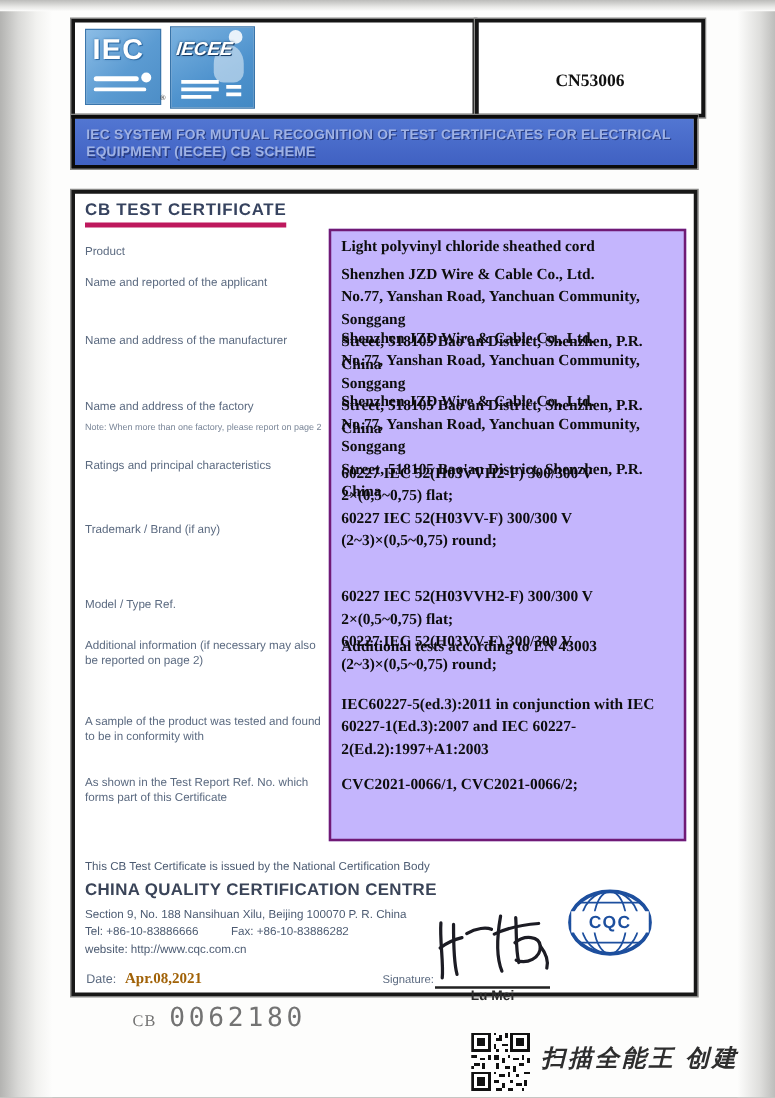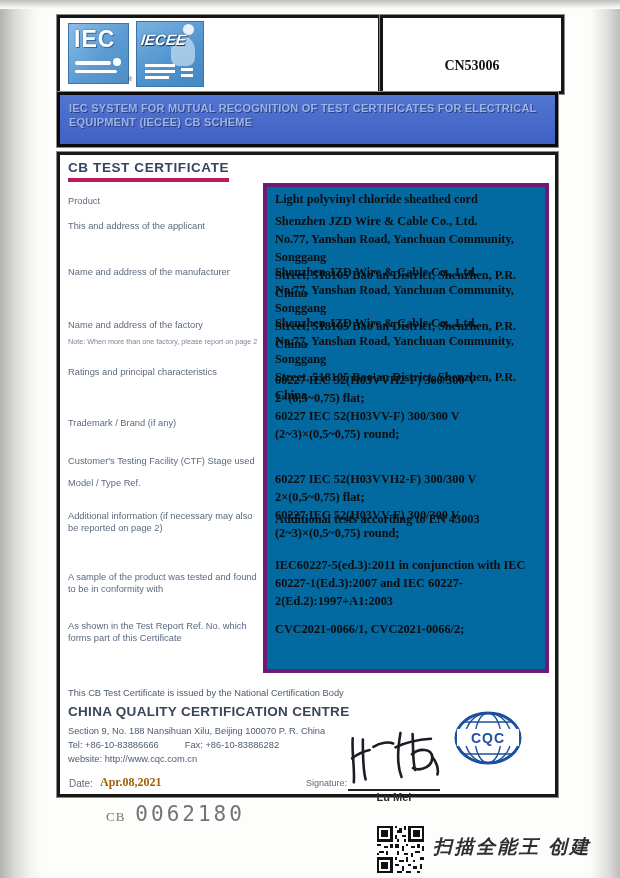--- a/index.html
+++ b/index.html
@@ -41,35 +41,35 @@
   .ref-box{position:absolute;left:380px;top:15px;width:178px;height:73px;background:#fff;
       border:3px solid #151515;box-shadow:0 0 0 1px #8a8a88;}
   .ref-head{position:absolute;left:4px;top:4px;right:4px;height:25px;
       background:linear-gradient(to bottom,#8abdf0 0%,#5a97dd 45%,#3f7ccb 100%);
       color:#f2f6fc;font-size:11px;font-weight:bold;text-align:center;line-height:25px;
       text-shadow:0 1px 1px #2b5d9e;}
   .ref-value{position:absolute;left:0;top:40px;width:100%;text-align:center;
       font-family:"Liberation Serif",serif;font-weight:bold;font-size:14px;color:#111;}
 
   
-  .banner{position:absolute;left:57px;top:92px;width:501px;height:55px;box-sizing:border-box;
+  .banner{position:absolute;left:57px;top:92px;width:501px;height:43px;box-sizing:border-box;
       background:linear-gradient(to bottom,#5276d2 0%,#4061c2 100%);
       border:3px solid #0b0b0b;box-shadow:0 0 0 1px #8a8a88;}
   .banner-text{position:absolute;left:9px;top:6px;width:470px;font-size:11px;font-weight:bold;
       color:#9fb2e4;line-height:14px;text-shadow:1px 1px 0 #2a3f85;letter-spacing:.2px;}
 
   
   .main-box{position:absolute;left:57px;top:152px;width:501px;height:645px;box-sizing:border-box;
       background:#fff;border:3px solid #181818;box-shadow:0 0 0 1px #8a8a88;}
   .cert-title{position:absolute;left:8px;top:5px;font-size:13.5px;font-weight:bold;color:#36435f;
       letter-spacing:.6px;border-bottom:4px solid #be185d;padding-bottom:3px;}
   .lab{position:absolute;left:8px;width:192px;font-size:9.3px;color:#5b6a80;line-height:11.5px;}
   .lab-note{position:absolute;left:8px;width:200px;font-size:7.2px;color:#7a8698;}
   .value-panel{position:absolute;left:203px;top:28px;width:286px;height:490px;box-sizing:border-box;
-      border:4px solid #701a75;background:#0369a1;}
+      border:2px solid #701a75;background:#c4b5fd;}
   .val{position:absolute;left:8px;width:268px;font-family:"Liberation Serif",serif;
       font-weight:bold;font-size:12.3px;color:#0d0d0d;line-height:18px;white-space:pre-line;}
 
   .issued{position:absolute;left:8px;top:533px;font-size:9.3px;color:#4c5b72;}
   .ncb-name{position:absolute;left:8px;top:549px;font-size:13.5px;font-weight:bold;color:#3a4458;letter-spacing:.3px;}
   .ncb-addr{position:absolute;left:8px;top:571px;font-size:9.3px;color:#4c5b72;}
   .ncb-tel{position:absolute;left:8px;top:585px;font-size:9.3px;color:#4c5b72;}
   .ncb-tel span{margin-right:26px;}
   .ncb-web{position:absolute;left:8px;top:599px;font-size:9.3px;color:#4c5b72;}
   .date-label{position:absolute;left:9px;top:623px;font-size:10px;color:#5b6a80;}
@@ -123,27 +123,26 @@
   </div>
 
   <div class="banner">
     <div class="banner-text">IEC SYSTEM FOR MUTUAL RECOGNITION OF TEST CERTIFICATES FOR ELECTRICAL EQUIPMENT (IECEE) CB SCHEME</div>
   </div>
 
   <div class="main-box">
     <div class="cert-title">CB TEST CERTIFICATE</div>
 
     <div class="lab" style="top:41px">Product</div>
-    <div class="lab" style="top:66px">This and address of the applicant</div>
+    <div class="lab" style="top:66px">Name and reported of the applicant</div>
     <div class="lab" style="top:112px">Name and address of the manufacturer</div>
     <div class="lab" style="top:165px">Name and address of the factory</div>
     <div class="lab-note" style="top:182px">Note: When more than one factory, please report on page 2</div>
     <div class="lab" style="top:212px">Ratings and principal characteristics</div>
     <div class="lab" style="top:263px">Trademark / Brand (if any)</div>
-    <div class="lab" style="top:301px">Customer's Testing Facility (CTF) Stage used</div>
     <div class="lab" style="top:323px">Model / Type Ref.</div>
     <div class="lab" style="top:356px">Additional information (if necessary may also be reported on page 2)</div>
     <div class="lab" style="top:417px">A sample of the product was tested and found to be in conformity with</div>
     <div class="lab" style="top:466px">As shown in the Test Report Ref. No. which forms part of this Certificate</div>
 
     <div class="value-panel">
       <div class="val" style="top:3px">Light polyvinyl chloride sheathed cord</div>
       <div class="val" style="top:25px">Shenzhen JZD Wire &amp; Cable Co., Ltd.
 No.77, Yanshan Road, Yanchuan  Community, Songgang
 Street, 518105 Bao'an District, Shenzhen, P.R. China</div>

